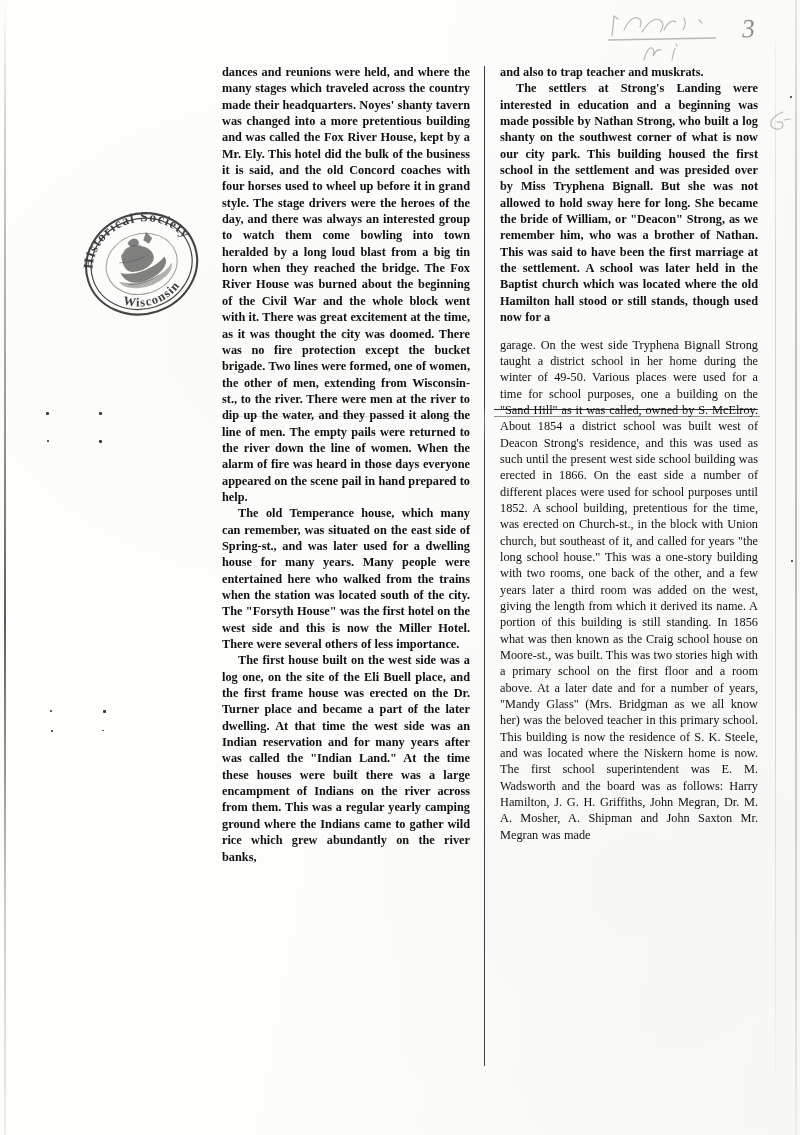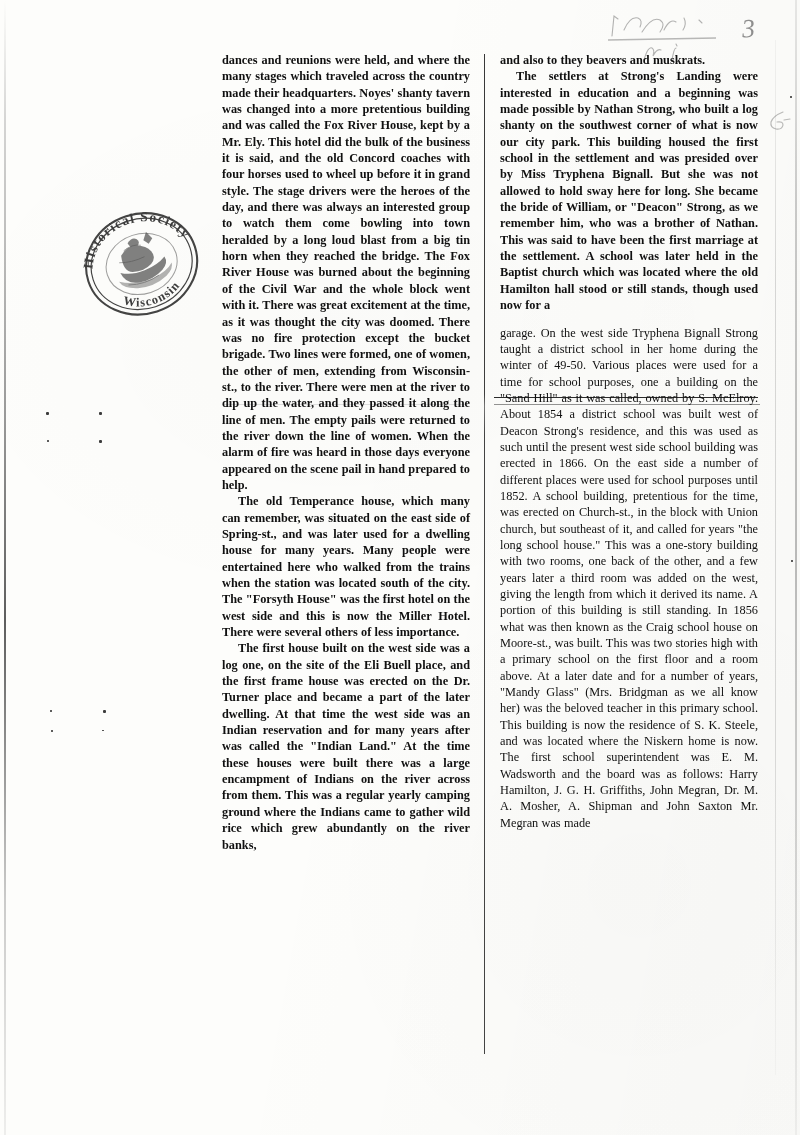--- a/index.html
+++ b/index.html
@@ -65,21 +65,21 @@
       rgba(160,160,160,0.10) 0px,
       rgba(120,120,120,0.28) 240px,
       rgba(120,120,120,0.26) 700px,
       rgba(170,170,170,0.08) 100%);
   }
 
   
   #clipping {
     position: absolute;
     left: 222px;
-    top: 52px;
+    top: 64px;
     width: 548px;
     height: 1022px;
   }
 
   .col {
     position: absolute;
     top: 0;
     width: 248px;
     font-size: 12.3px;
     line-height: 16.35px;
@@ -271,19 +271,19 @@
     <div class="cut-rule thin" style="left:272px; top:352px; width:266px;"></div>
     <div class="cut-rule thin" style="left:0px; top:352px; width:246px; opacity:0.28;"></div>
 
     <div class="col col-left">
       <p class="noindent">dances and reunions were held, and where the many stages which traveled across the country made their headquarters. Noyes' shanty tavern was changed into a more pretentious building and was called the Fox River House, kept by a Mr. Ely. This hotel did the bulk of the business it is said, and the old Concord coaches with four horses used to wheel up before it in grand style. The stage drivers were the heroes of the day, and there was always an interested group to watch them come bowling into town heralded by a long loud blast from a big tin horn when they reached the bridge. The Fox River House was burned about the beginning of the Civil War and the whole block went with it. There was great excitement at the time, as it was thought the city was doomed. There was no fire protection except the bucket brigade. Two lines were formed, one of women, the other of men, extending from Wisconsin-st., to the river. There were men at the river to dip up the water, and they passed it along the line of men. The empty pails were returned to the river down the line of women. When the alarm of fire was heard in those days everyone appeared on the scene pail in hand prepared to help.</p>
       <p>The old Temperance house, which many can remember, was situated on the east side of Spring-st., and was later used for a dwelling house for many years. Many people were entertained here who walked from the trains when the station was located south of the city. The "Forsyth House" was the first hotel on the west side and this is now the Miller Hotel. There were several others of less importance.</p>
       <p>The first house built on the west side was a log one, on the site of the Eli Buell place, and the first frame house was erected on the Dr. Turner place and became a part of the later dwelling. At that time the west side was an Indian reservation and for many years after was called the "Indian Land." At the time these houses were built there was a large encampment of Indians on the river across from them. This was a regular yearly camping ground where the Indians came to gather wild rice which grew abundantly on the river banks,</p>
     </div>
 
     <div class="col col-right">
-      <p class="noindent">and also to they beavers and muskrats.</p>
+      <p class="noindent">and also to trap teacher and muskrats.</p>
       <p>The settlers at Strong's Landing were interested in education and a beginning was made possible by Nathan Strong, who built a log shanty on the southwest corner of what is now our city park. This building housed the first school in the settlement and was presided over by Miss Tryphena Bignall. But she was not allowed to hold sway here for long. She became the bride of William, or "Deacon" Strong, as we remember him, who was a brother of Nathan. This was said to have been the first marriage at the settlement. A school was later held in the Baptist church which was located where the old Hamilton hall stood or still stands, though used now for a</p>
       <p class="piece2 noindent" style="margin-top:11px;">garage. On the west side Tryphena Bignall Strong taught a district school in her home during the winter of 49-50. Various places were used for a time for school purposes, one a building on the "Sand Hill" as it was called, owned by S. McElroy. About 1854 a district school was built west of Deacon Strong's residence, and this was used as such until the present west side school building was erected in 1866. On the east side a number of different places were used for school purposes until 1852. A school building, pretentious for the time, was erected on Church-st., in the block with Union church, but southeast of it, and called for years "the long school house." This was a one-story building with two rooms, one back of the other, and a few years later a third room was added on the west, giving the length from which it derived its name. A portion of this building is still standing. In 1856 what was then known as the Craig school house on Moore-st., was built. This was two stories high with a primary school on the first floor and a room above. At a later date and for a number of years, "Mandy Glass" (Mrs. Bridgman as we all know her) was the beloved teacher in this primary school. This building is now the residence of S. K. Steele, and was located where the Niskern home is now. The first school superintendent was E. M. Wadsworth and the board was as follows: Harry Hamilton, J. G. H. Griffiths, John Megran, Dr. M. A. Mosher, A. Shipman and John Saxton Mr. Megran was made</p>
     </div>
 
   </div>
 </div>
 
 </body></html>

